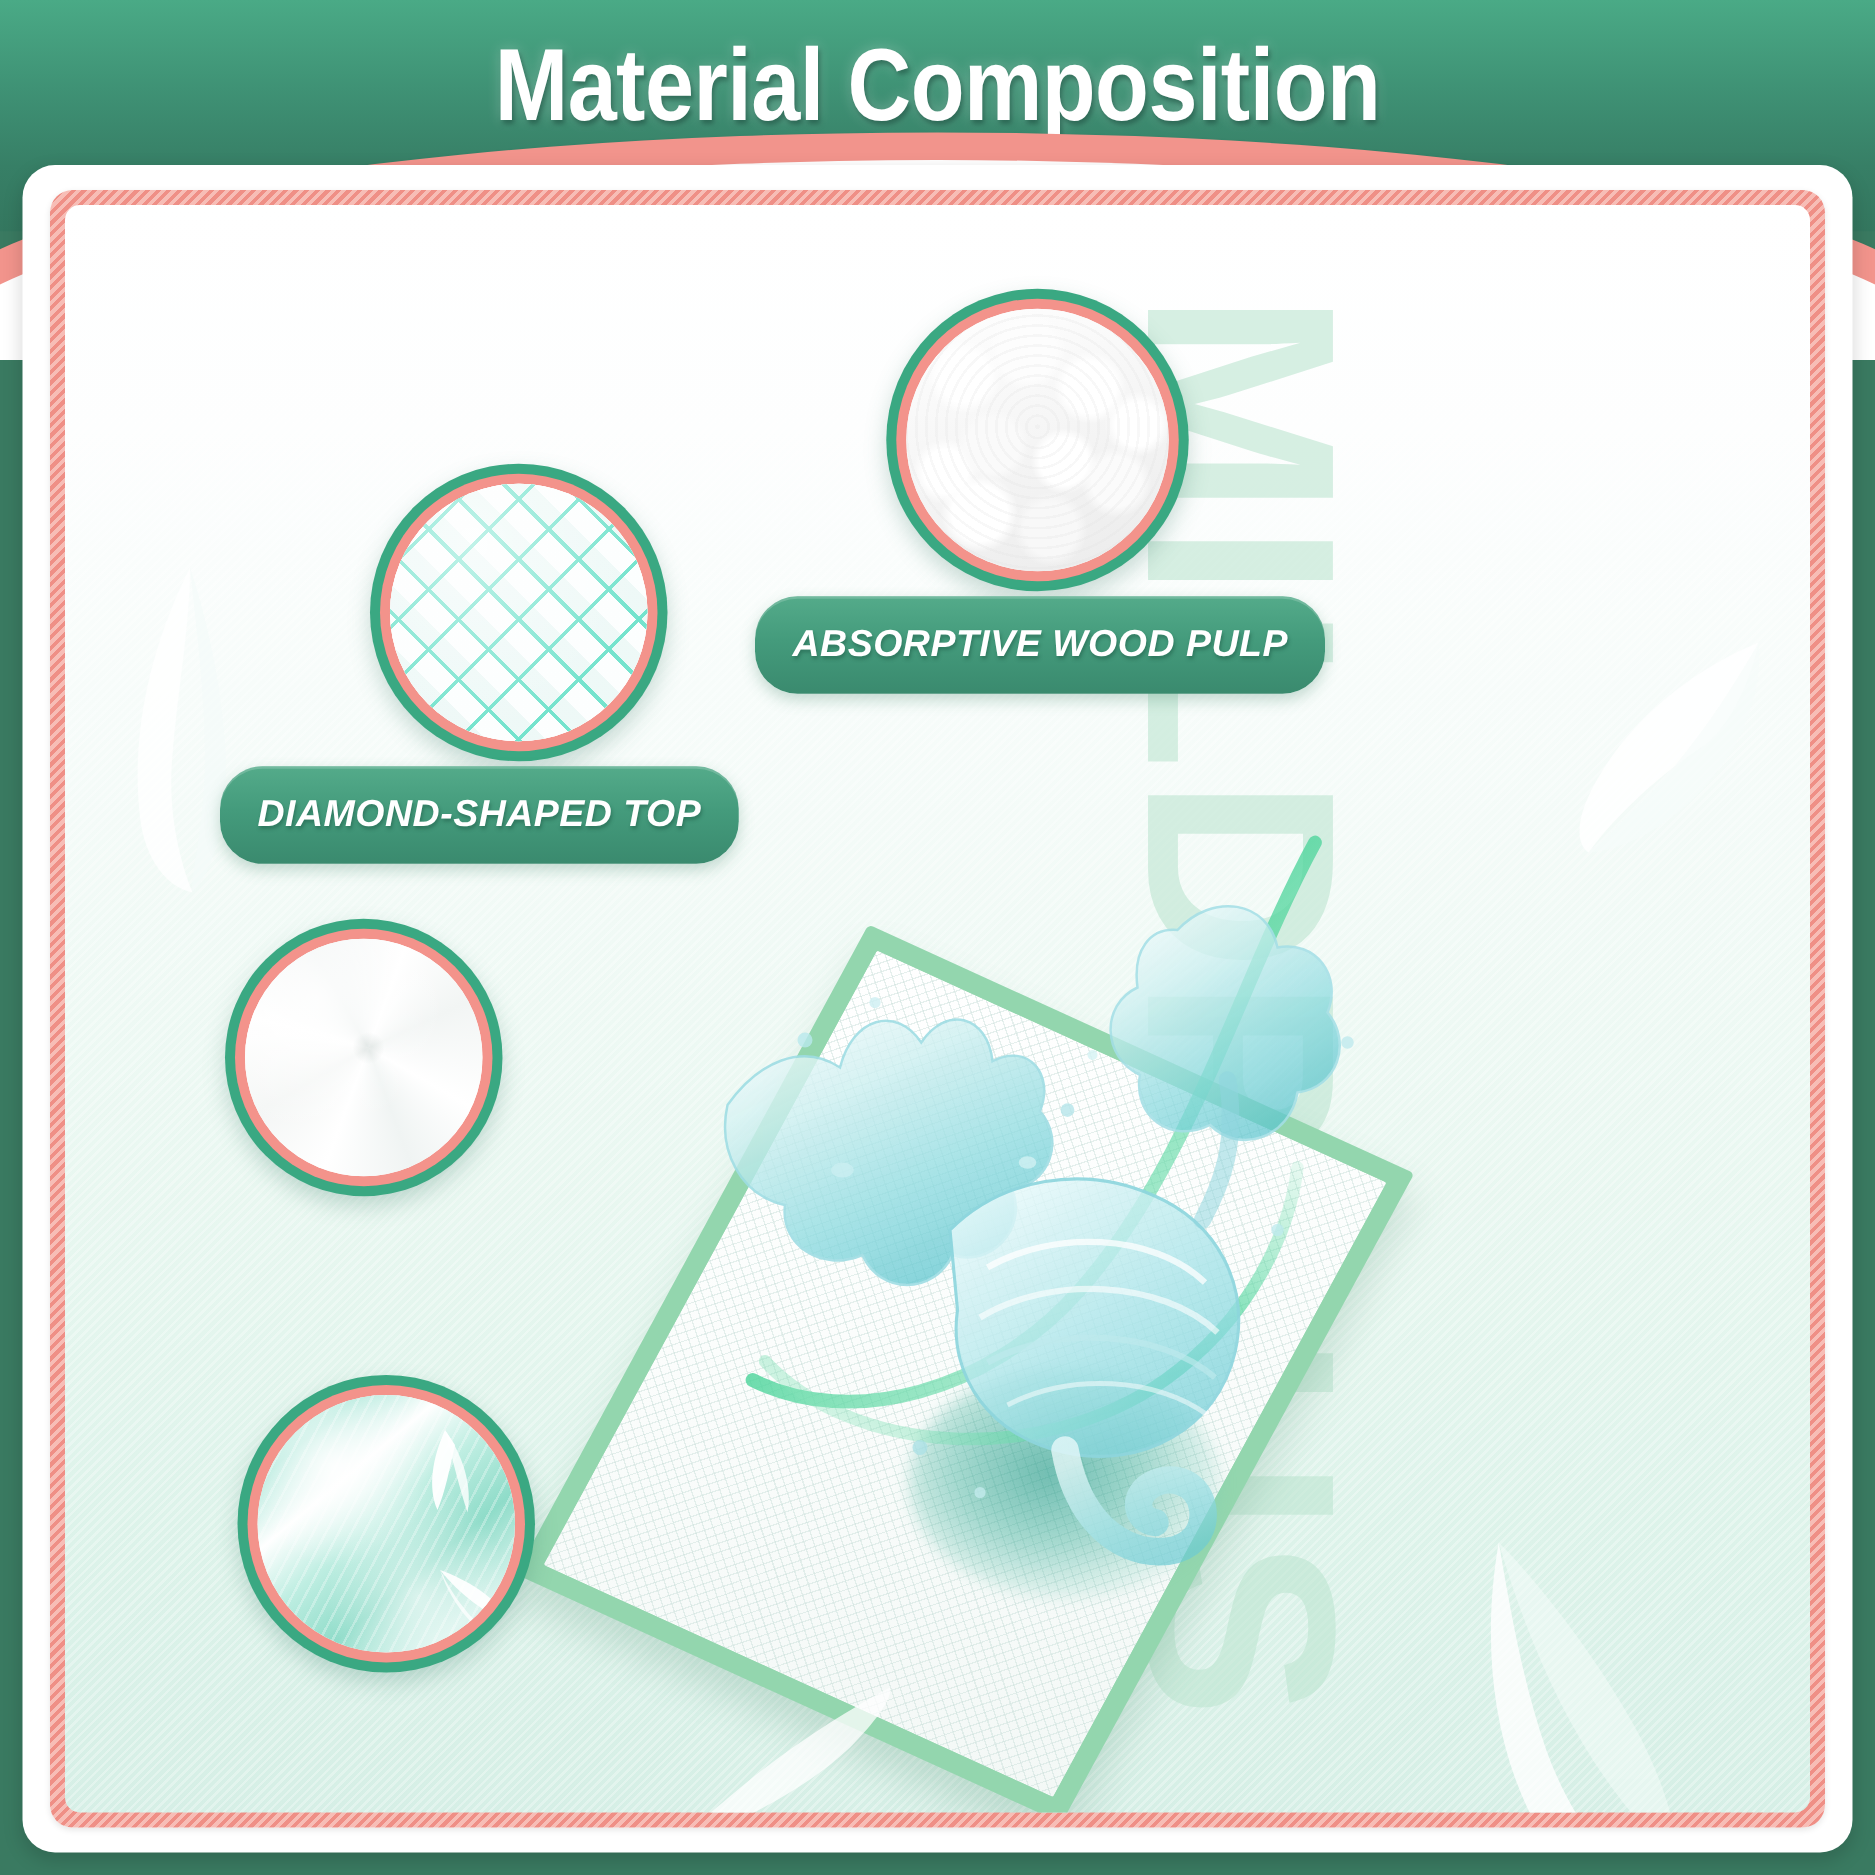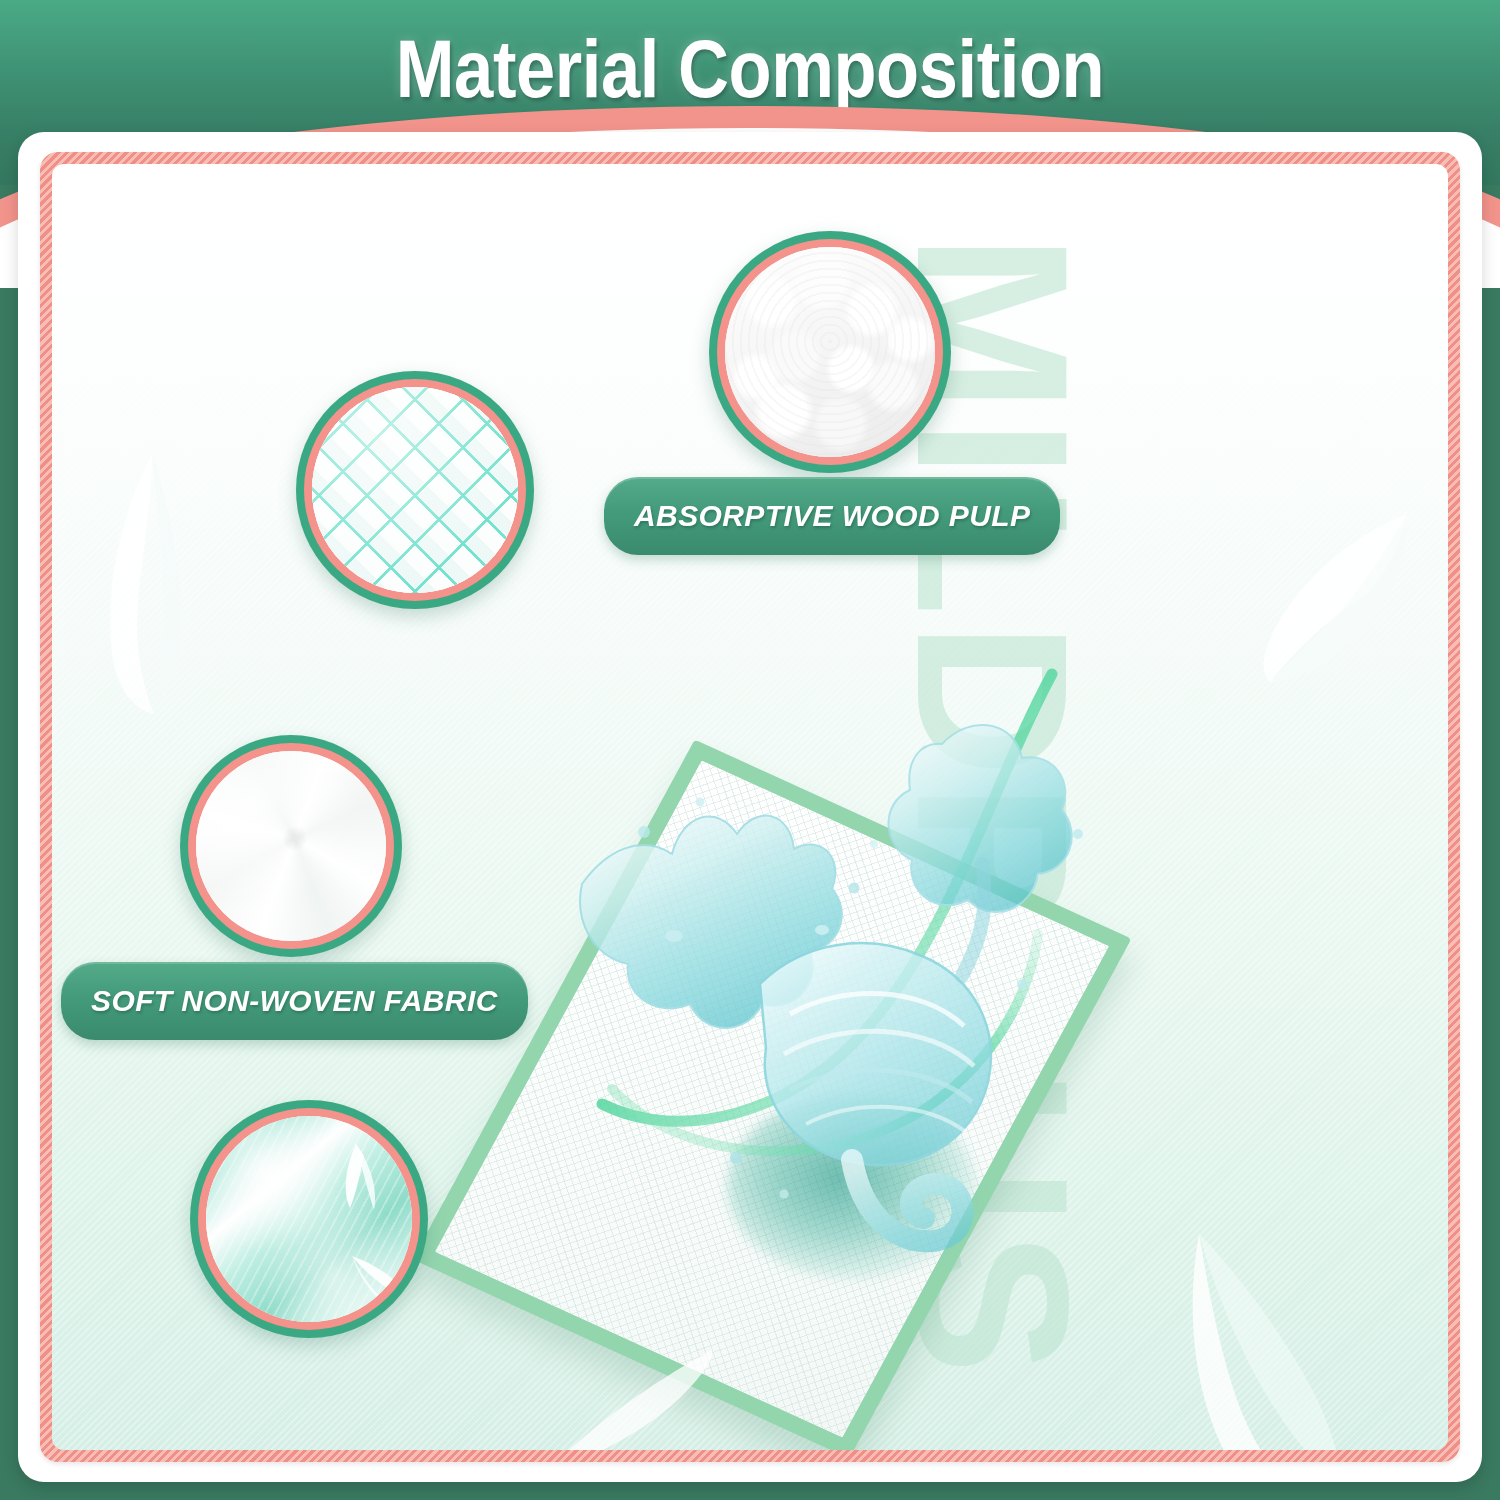--- a/index.html
+++ b/index.html
@@ -402,20 +402,20 @@
             <path d="M 40 10 C 54 30 62 54 58 76 C 52 58 46 34 40 10 Z" fill="#ffffff" opacity=".8"></path>
           </svg>
           <svg class="pe-feather" style="left:126px;top:118px;width:100px;height:100px;" viewBox="0 0 100 100">
             <path d="M 20 22 C 42 30 66 44 78 66 C 58 58 36 42 20 22 Z" fill="#ffffff" opacity=".92"></path>
             <path d="M 20 22 C 32 46 50 70 74 82 C 52 76 30 52 20 22 Z" fill="#ffffff" opacity=".72"></path>
           </svg>
         </div>
       </div>
     </div>
 
+    <div class="pill" style="left:124px;top:449px;">DIAMOND-SHAPED TOP</div>
 
     <div class="pill" style="left:552px;top:313px;">ABSORPTIVE WOOD PULP</div>
 
-    <div class="pill" style="left:9px;top:798px;">SOFT NON-WOVEN FABRIC</div>
 
 
   </div>
 </div>
 
 </body></html>

